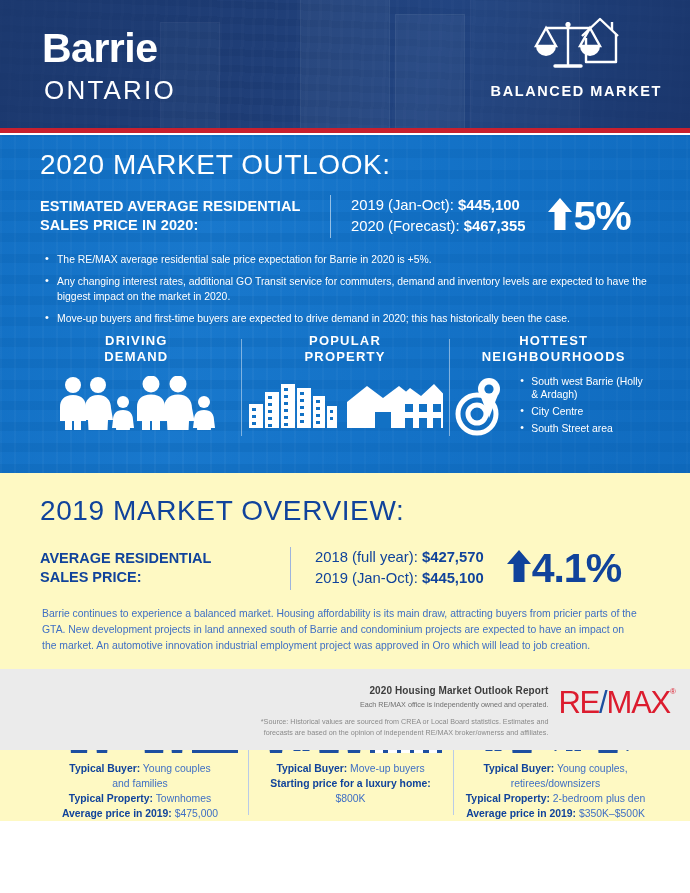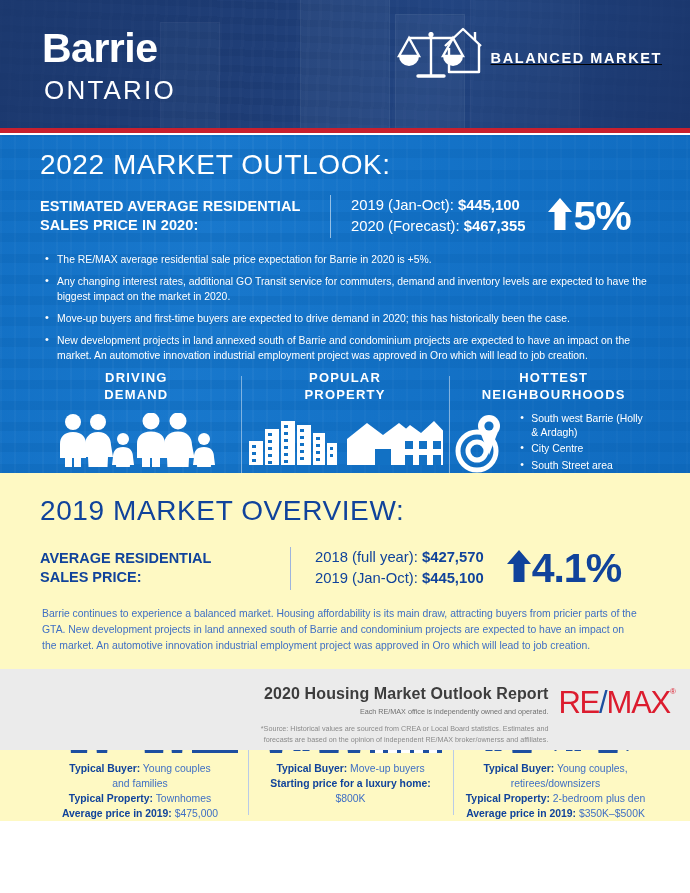--- a/index.html
+++ b/index.html
@@ -34,22 +34,22 @@
     position:absolute; left:42px; top:28px;
     color:#fff; font-size:41px; font-weight:bold; letter-spacing:-0.5px;
     line-height:1;
   }
   .province {
     position:absolute; left:44px; top:77px;
     color:#fff; font-size:26px; font-weight:300; letter-spacing:2.2px;
     line-height:1;
   }
   .badge {
-    position:absolute; right:28px; top:22px;
-    display:flex; flex-direction:row; align-items:center;text-decoration:underline;
+    position:absolute; right:28px; top:12px;
+    display:flex; flex-direction:column; align-items:center;
   }
   .badge-label {
     color:#fff; font-size:14.5px; font-weight:bold; letter-spacing:1.6px;
     margin-top:5px;
   }
   .red-rule { height:5px; width:690px; background:#c8202e; }
   .white-gap { height:2px; background:#fff; }
 
   
   .outlook {
@@ -142,21 +142,21 @@
   .seg-line b { color:#10439b; font-weight:bold; }
 
   
   .footer {
     position:absolute; left:0; bottom:0; width:690px; height:81px;
     background:#ebebeb;
     display:flex; align-items:flex-start; justify-content:flex-end;
     padding:16px 14px 0 0;
   }
   .footer-text { text-align:right; margin-right:10px; }
-  .f-title { font-size:16px; font-weight:bold; color:#3d3d3d; letter-spacing:.1px; }
+  .f-title { font-size:10px; font-weight:bold; color:#3d3d3d; letter-spacing:.1px; }
   .f-sub { font-size:7.2px; color:#6f6f6f; margin-top:4px; }
   .f-src { font-size:7.2px; color:#8a8a8a; margin-top:8px; line-height:1.5; max-width:300px; margin-left:auto;}
   .remax { display:flex; align-items:flex-start; position:relative; top:2px;}
   .remax-word { font-size:31px; font-weight:normal; letter-spacing:-1.2px; line-height:1; }
   .rm-red { color:#dc1c2e; }
   .rm-blue { color:#1d4fa0; }
   .rm-tm { font-size:8px; color:#dc1c2e; vertical-align:super; }
 </style>
 </head>
 <body>
@@ -197,21 +197,21 @@
         <span class="badge-label">BALANCED MARKET</span>
       </div>
     </div>
   </div>
   <div class="red-rule"></div>
   <div class="white-gap"></div>
 
   <div class="outlook">
     <div class="outlook-tex"></div>
     <div class="outlook-inner">
-      <div class="sec-title-w">2022 MARKET OUTLOOK:</div>
+      <div class="sec-title-w">2020 MARKET OUTLOOK:</div>
 
       <div class="stat-row">
         <div class="stat-label">
           <div>ESTIMATED AVERAGE RESIDENTIAL</div>
           <div>SALES PRICE IN 2020:</div>
         </div>
         <div class="vsep-w"></div>
         <div class="stat-vals">
           <div>
             <span>2019 (Jan-Oct):</span>
@@ -229,21 +229,20 @@
               </svg>
           </span>
           <span class="pct-big">5%</span>
         </div>
       </div>
 
       <ul class="bullets">
         <li>The RE/MAX average residential sale price expectation for Barrie in 2020 is +5%.</li>
         <li>Any changing interest rates, additional GO Transit service for commuters, demand and inventory levels are expected to have the biggest impact on the market in 2020.</li>
         <li>Move-up buyers and first-time buyers are expected to drive demand in 2020; this has historically been the case.</li>
-        <li>New development projects in land annexed south of Barrie and condominium projects are expected to have an impact on the market. An automotive innovation industrial employment project was approved in Oro which will lead to job creation.</li>
       </ul>
 
       <div class="feat-row">
 
         <div class="feat-col">
           <div class="feat-title">
             <div>DRIVING</div>
             <div>DEMAND</div>
           </div>
           <div class="feat-art">

